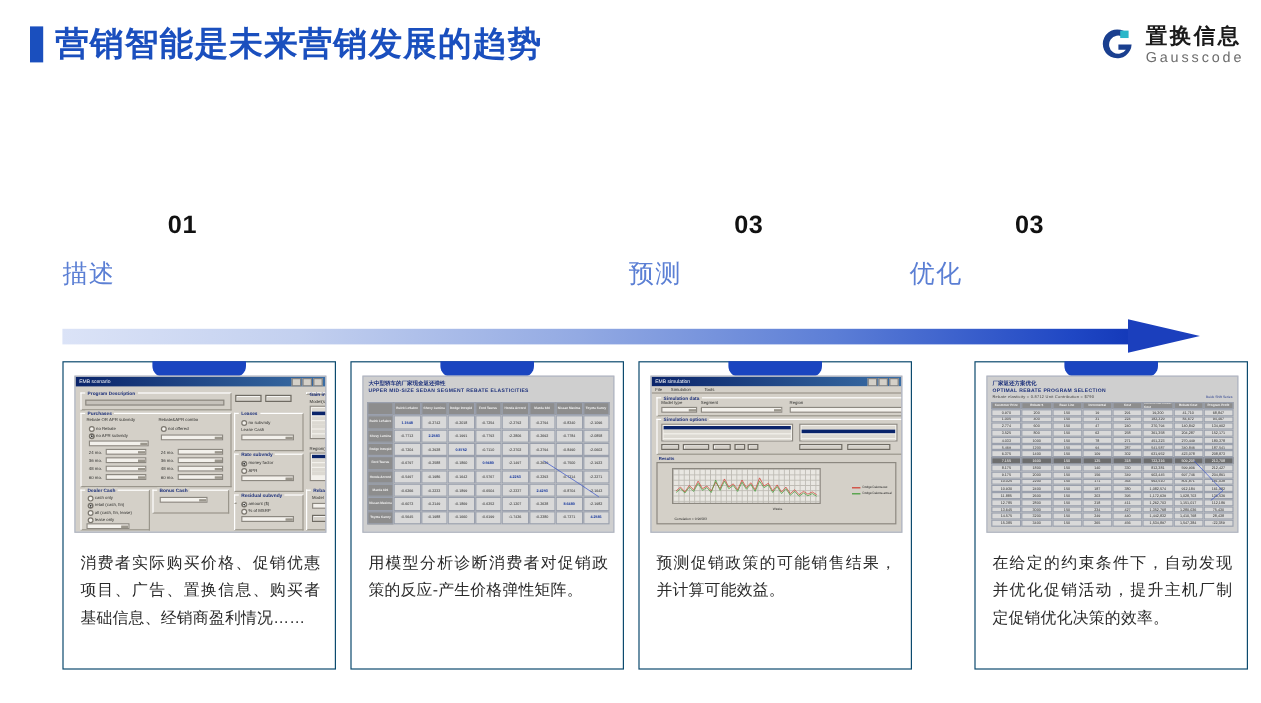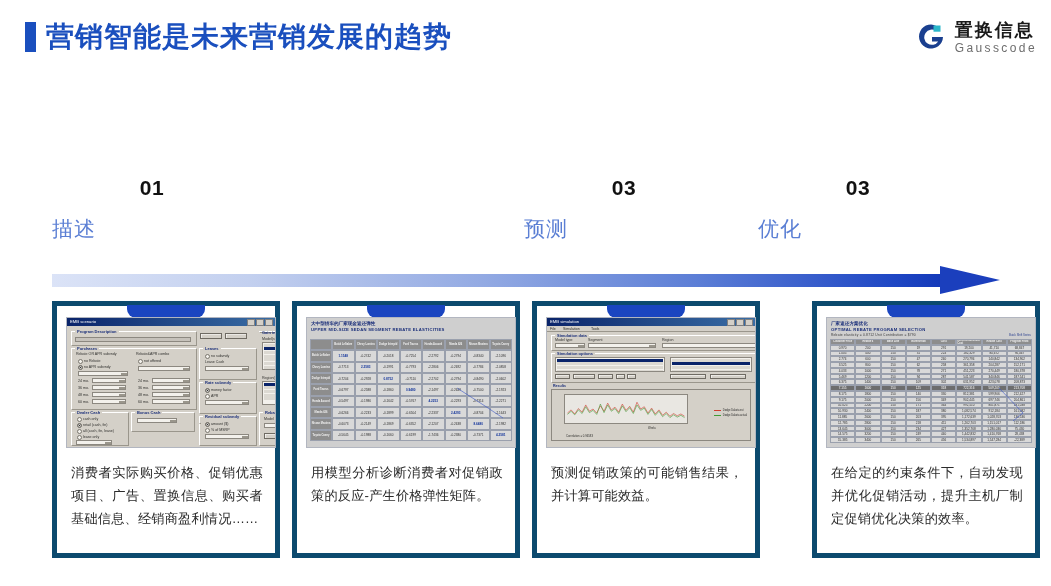--- a/index.html
+++ b/index.html
@@ -35,21 +35,21 @@
   
   .arrow{position:absolute;left:52px;top:266px;width:948px;height:28px;}
   .arrow-bar{position:absolute;left:0;top:8px;width:895px;height:13px;
     background:linear-gradient(90deg,#dbe3f7 0%,#c3d0ef 22%,#93aae3 48%,#5c7ed6 72%,#1f47c4 94%,#1338b8 100%);}
   .arrow-head{position:absolute;left:888px;top:0px;width:0;height:0;
     border-top:14px solid transparent;border-bottom:14px solid transparent;border-left:60px solid #1b3fbd;}
 
   
   .cards{position:absolute;left:52px;top:301px;width:948px;height:258px;}
   .card{position:absolute;top:0;width:228px;height:257px;
-    background:#fff;border:5px solid #0c4a6e;box-sizing:border-box;text-decoration:underline;}
+    background:#fff;border:1px solid #0c4a6e;box-sizing:border-box;text-decoration:underline;}
   .card-tab{position:absolute;left:50%;transform:translateX(-50%);top:-1px;width:78px;height:13px;
     background:#1a45c0;border-radius:0 0 9px 9px;}
   .shot{position:absolute;left:9px;top:11px;width:210px;height:131px;overflow:hidden;
     background:#c9ccd4;border:1px solid #b2b6c0;box-sizing:border-box;}
   .cap{position:absolute;left:14px;right:12px;top:155px;font-size:13.2px;color:#2a2a2a;
     line-height:23px;text-align:justify;letter-spacing:0.2px;}
 
   
   .win{position:absolute;inset:0;background:#d4d0c8;}
   .win-title{position:absolute;left:0;right:0;top:0;height:8px;

